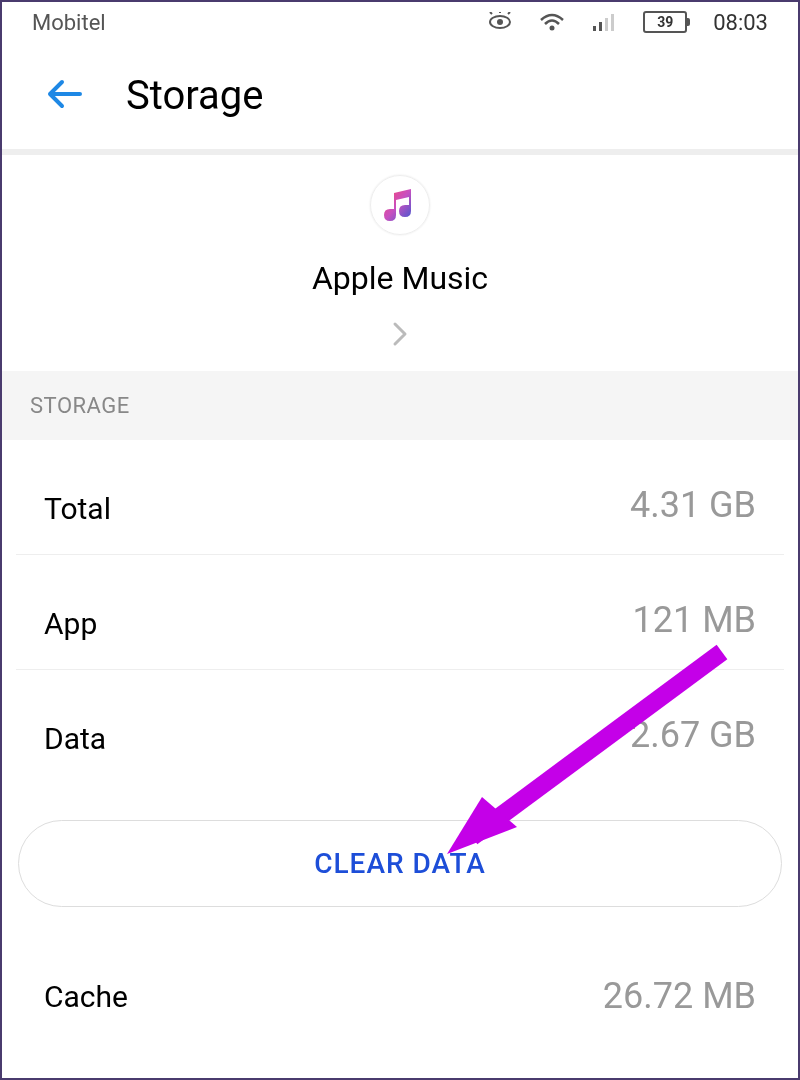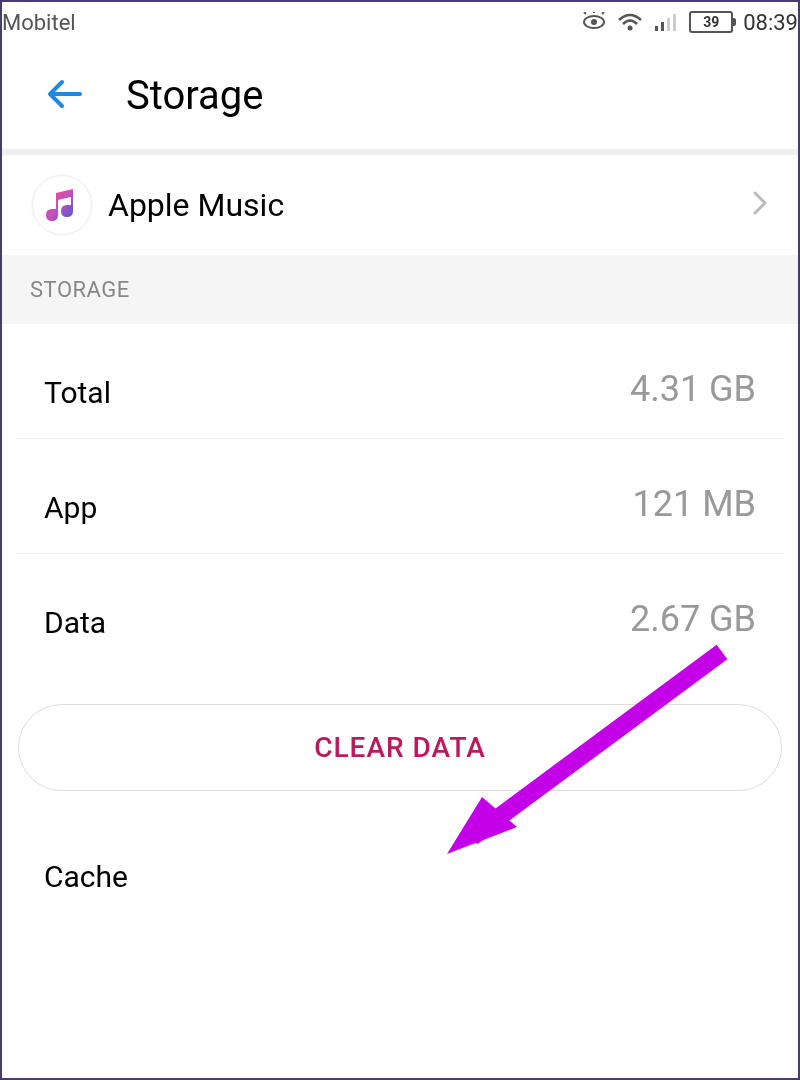--- a/index.html
+++ b/index.html
@@ -12,32 +12,32 @@
       width: 800px;
       height: 1080px;
       background: #ffffff;
       position: relative;
       border: 2px solid #4a3b6e;
     }
     .status-bar {
       display: flex;
       justify-content: space-between;
       align-items: center;
-      padding: 6px 0;
+      padding: 6px 30px;
       height: 40px;
       font-size: 22px;
       color: #333;
     }
     .status-left {
       color: #555;
     }
     .status-right {
       display: flex;
       align-items: center;
-      gap: 10px;
+      gap: 26px;
     }
     .status-icon {
       display: inline-flex;
       align-items: center;
     }
     .battery {
       display: inline-flex;
       align-items: center;
       border: 2px solid #555;
       border-radius: 3px;
@@ -75,22 +75,23 @@
       font-weight: 400;
     }
     .divider-thick {
       height: 6px;
       background: #eeeeee;
     }
     .app-row {
       display: flex;
       align-items: center;
       padding: 20px 30px;
-      gap: 16px;
+      gap: 24px;
       cursor: pointer;
+      flex-direction: column;
     }
     .app-icon {
       width: 60px;
       height: 60px;
       border-radius: 50%;
       display: flex;
       align-items: center;
       justify-content: center;
       box-shadow: 0 0 2px rgba(0,0,0,0.1);
       border: 1px solid #eee;
@@ -131,21 +132,21 @@
     }
     .button-container {
       padding: 20px 16px 30px;
     }
     .action-button {
       width: 100%;
       padding: 26px;
       border: 1px solid #ddd;
       border-radius: 50px;
       background: #fff;
-      color: #be185d;
+      color: #1d4ed8;
       font-size: 28px;
       font-weight: 500;
       letter-spacing: 1px;
       cursor: pointer;
     }
     .cache-section {
       padding-top: 10px;
     }
     .cache-row {
       display: flex;
@@ -187,21 +188,21 @@
       <svg width="26" height="20" viewBox="0 0 26 20">
           <rect x="2" y="14" width="3" height="5" fill="#555"></rect>
           <rect x="8" y="10" width="3" height="9" fill="#555"></rect>
           <rect x="14" y="6" width="3" height="13" fill="#ccc"></rect>
           <rect x="20" y="2" width="3" height="17" fill="#ccc"></rect>
         </svg>
     </span>
     <span class="battery">
       <span>39</span>
     </span>
-    <span>08:39</span>
+    <span>08:03</span>
   </div>
 </div>
 
 <div class="header">
   <span class="back-arrow">
     <svg width="44" height="38" viewBox="0 0 44 38">
         <path d="M38 19 L8 19 M8 19 L20 7 M8 19 L20 31" fill="none" stroke="#1e88e5" stroke-width="4" stroke-linecap="round" stroke-linejoin="round"></path>
       </svg>
   </span>
   <h1 class="header-title">Storage</h1>
@@ -247,20 +248,21 @@
   <span class="storage-value">2.67 GB</span>
 </div>
 
 <div class="button-container">
   <button class="action-button">CLEAR DATA</button>
 </div>
 
 <div class="cache-section">
   <div class="cache-row">
     <span class="storage-label">Cache</span>
+    <span class="storage-value">26.72 MB</span>
   </div>
 </div>
 
 <svg class="annotation-arrow" style="left:430px; top:640px;" width="320" height="230" viewBox="0 0 320 230">
   <defs>
     <marker id="arrowhead" markerWidth="12" markerHeight="12" refX="3" refY="6" orient="auto">
       <polygon points="0 0, 12 6, 0 12" fill="#c400e8"></polygon>
     </marker>
   </defs>
   <line x1="290" y1="10" x2="40" y2="195" stroke="#c400e8" stroke-width="18"></line>

